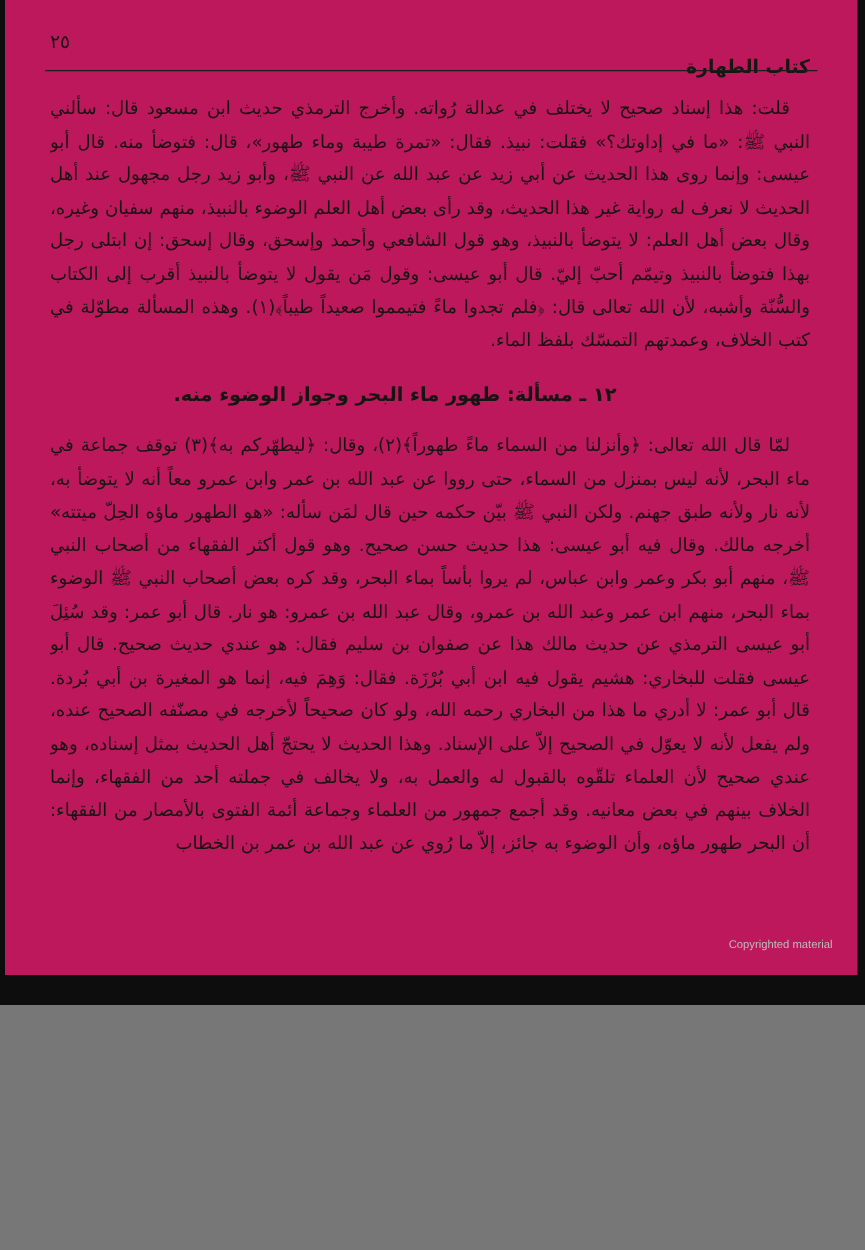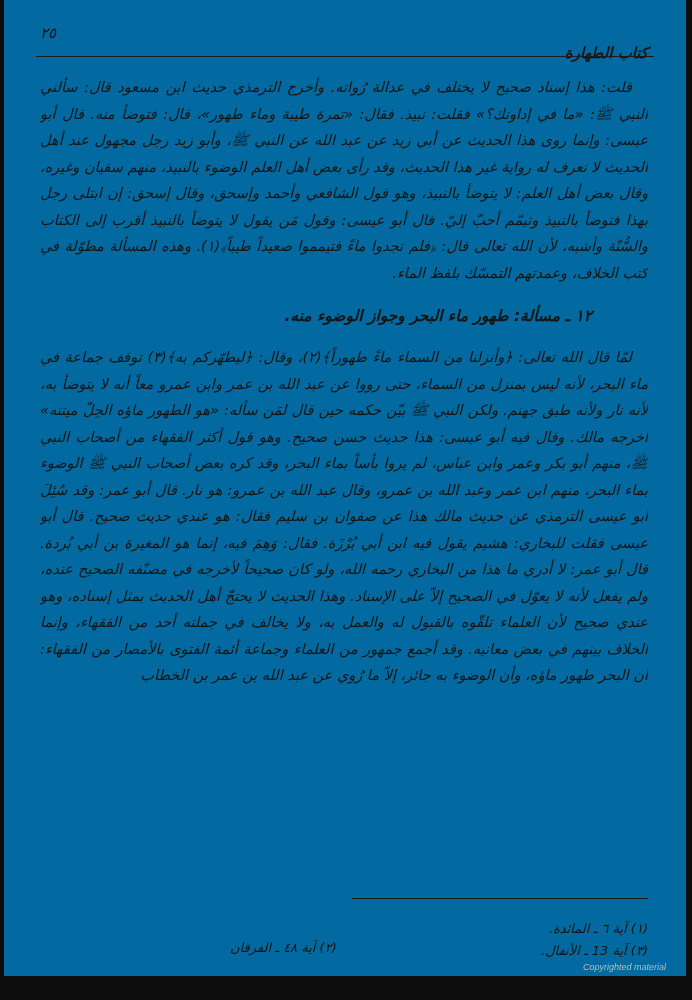--- a/index.html
+++ b/index.html
@@ -1,54 +1,54 @@
 <!DOCTYPE html>
 <html lang="ar"><head>
 <meta charset="utf-8">
 <style>
   html,body{margin:0;padding:0;background:#777;}
   .scan{
-    position:relative;width:692px;height:1000px;margin:0 auto;
-    background:#0369a1;overflow:hidden;
-    font-family:"DejaVu Sans",sans-serif;color:#171512;font-style:italic;
+    position:relative;width:692px;height:804px;margin:0 auto;
+    background:#be185d;overflow:hidden;
+    font-family:"DejaVu Sans",sans-serif;color:#171512;
   }
   
   .edge-left{position:absolute;left:0;top:0;width:4px;height:100%;background:#0d0d0d;}
   .edge-right{position:absolute;right:0;top:0;width:6px;height:100%;background:#0d0d0d;}
   .edge-bottom{position:absolute;left:0;bottom:0;width:100%;height:24px;background:#0d0d0d;}
 
   
   .header{position:absolute;top:24px;left:40px;right:44px;height:24px;font-size:15px;}
   .page-number{position:absolute;left:0;top:0;letter-spacing:1px;}
   .book-title{position:absolute;right:0;top:0;font-weight:bold;margin-top:20px;}
   .header-rule{position:absolute;top:56px;left:36px;right:38px;height:1px;background:#1e1c18;}
 
   
   .main{
     position:absolute;top:74px;left:40px;right:44px;height:812px;overflow:hidden;
     direction:rtl;text-align:justify;font-size:14.5px;line-height:26.5px;
   }
   .para{margin:0 0 7px 0;}
   .para.indent{text-indent:16px;}
   .heading{
-    font-size:15.5px;font-weight:bold;text-align:right;
+    font-size:15.5px;font-weight:bold;text-align:center;
     margin:17px 56px 15px 0;line-height:26px;
   }
 
   
   .footnotes{
     position:absolute;left:38px;right:44px;top:898px;height:60px;
     direction:rtl;font-size:13px;line-height:22px;
   }
   .fn-rule{position:absolute;right:0;top:0;width:296px;height:1px;background:#1e1c18;}
   .fn-right{position:absolute;right:0;top:20px;text-align:right;white-space:nowrap;}
   .fn-left{position:absolute;left:192px;top:17px;white-space:nowrap;margin-top:22px;}
 
   .watermark{
-    position:absolute;right:26px;bottom:28px;direction:ltr;
+    position:absolute;right:26px;bottom:44px;direction:ltr;
     font-family:"Liberation Sans",sans-serif;font-size:9px;color:#bcbcbc;
   }
 </style>
 </head>
 <body>
 
 <div class="scan">
 
   <div class="edge-left"></div>
   <div class="edge-right"></div>

